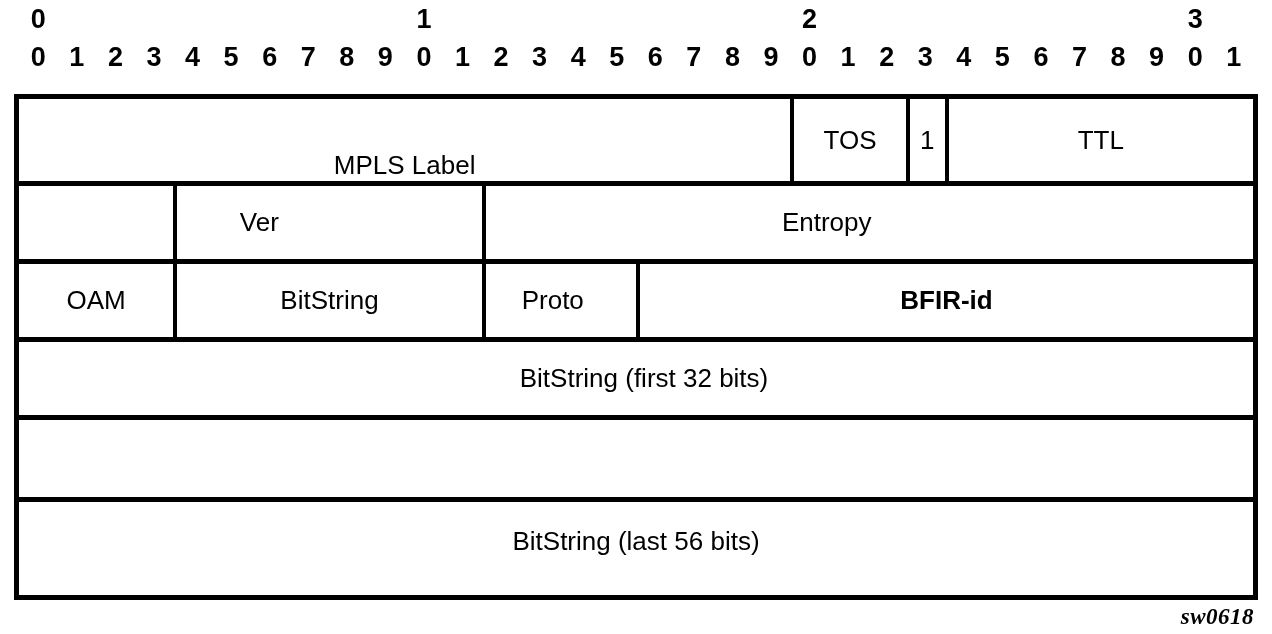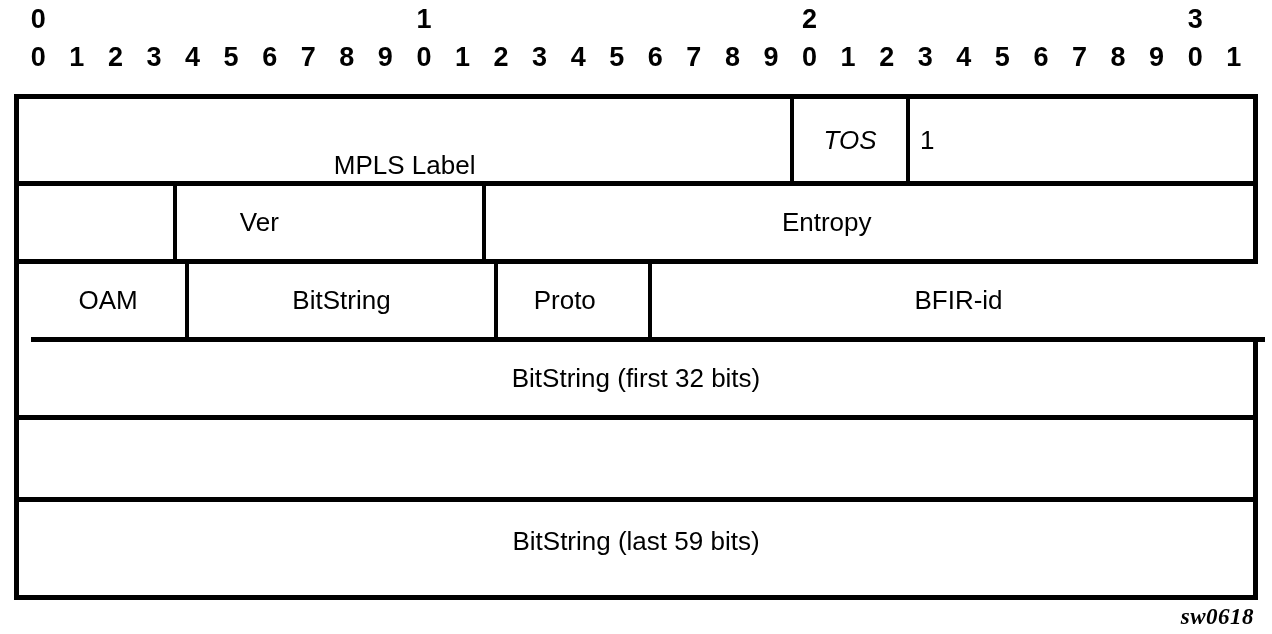--- a/index.html
+++ b/index.html
@@ -151,61 +151,64 @@
         <span class="tick" style="left: 1175.16px;">0</span>
         <span class="tick" style="left: 1213.72px;">1</span>
       </div>
   </div>
 
   <div class="packet">
       <div class="prow" style="height: 87px;">
         <div class="field" style="left: 0px; width: 771.25px; align-items: flex-end;">
           <span>MPLS Label</span>
         </div>
-        <div class="field sep" style="left: 771.25px; width: 115.688px; font-style: italic;">
+        <div class="field sep" style="left: 771.25px; width: 115.688px;">
           <span>TOS</span>
         </div>
         <div class="field sep" style="left: 886.938px; width: 38.5625px;">
           <span>1</span>
         </div>
+        <div class="field sep" style="left: 925.5px; width: 308.5px;">
+          <span>TTL</span>
+        </div>
       </div>
       <div class="prow" style="height: 78px;">
         <div class="field sep" style="left: 154.25px; width: 154.25px; padding-left: 14px;">
           <span>Ver</span>
         </div>
         <div class="field sep" style="left: 462.75px; width: 686px;">
           <span>Entropy</span>
         </div>
       </div>
-      <div class="prow" style="height: 78px; margin-left: 12px;">
+      <div class="prow" style="height: 78px;">
         <div class="field" style="left: 0px; width: 154.25px;">
           <span>OAM</span>
         </div>
         <div class="field sep" style="left: 154.25px; width: 308.5px;">
           <span>BitString</span>
         </div>
         <div class="field sep" style="left: 462.75px; width: 138px;">
           <span>Proto</span>
         </div>
-        <div class="field sep" style="left: 617px; width: 617px;">
+        <div class="field sep" style="left: 617px; width: 617px; font-weight: bold;">
           <span>BFIR-id</span>
         </div>
       </div>
       <div class="prow" style="height: 78px;">
-        <div class="field" style="left: 0px; width: 1234px;">
+        <div class="field" style="left: 8px; width: 1234px;">
           <span>BitString (first 32 bits)</span>
         </div>
       </div>
       <div class="prow" style="height: 82px;">
         <div class="field" style="left: 0px; width: 1234px;">
           <span></span>
         </div>
       </div>
       <div class="prow" style="height: 78px;">
         <div class="field" style="left: 0px; width: 1234px;">
-          <span>BitString (last 59 bits)</span>
+          <span>BitString (last 56 bits)</span>
         </div>
       </div>
     </div>
 
   <div class="figure-tag">sw0618</div>
 
 </div>
 
 </body></html>

